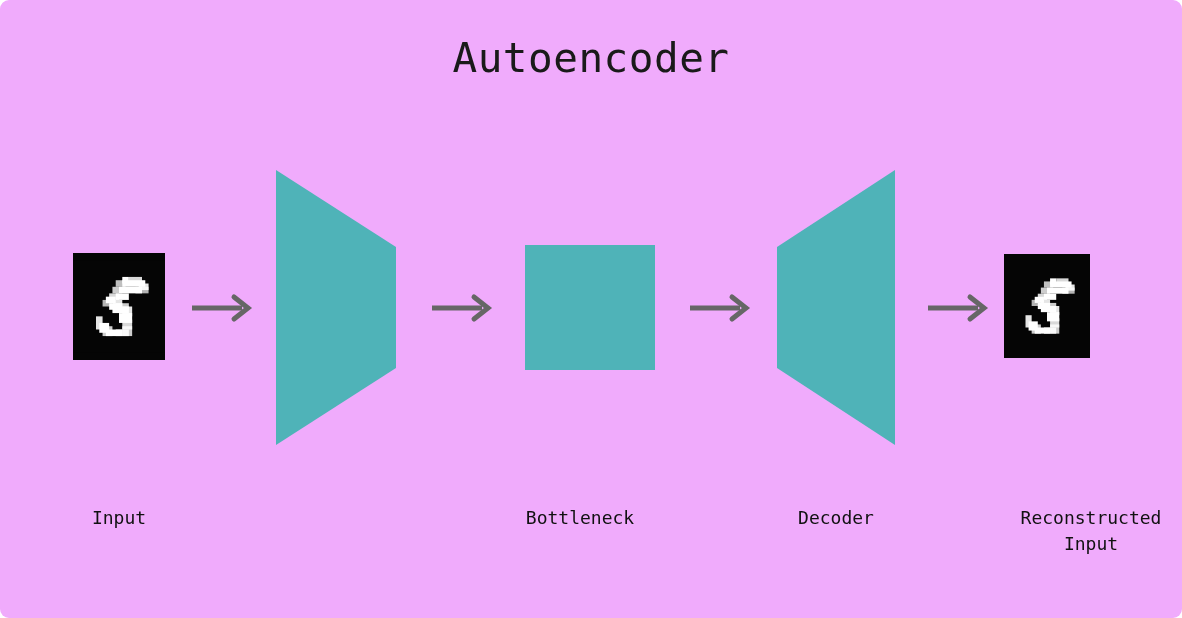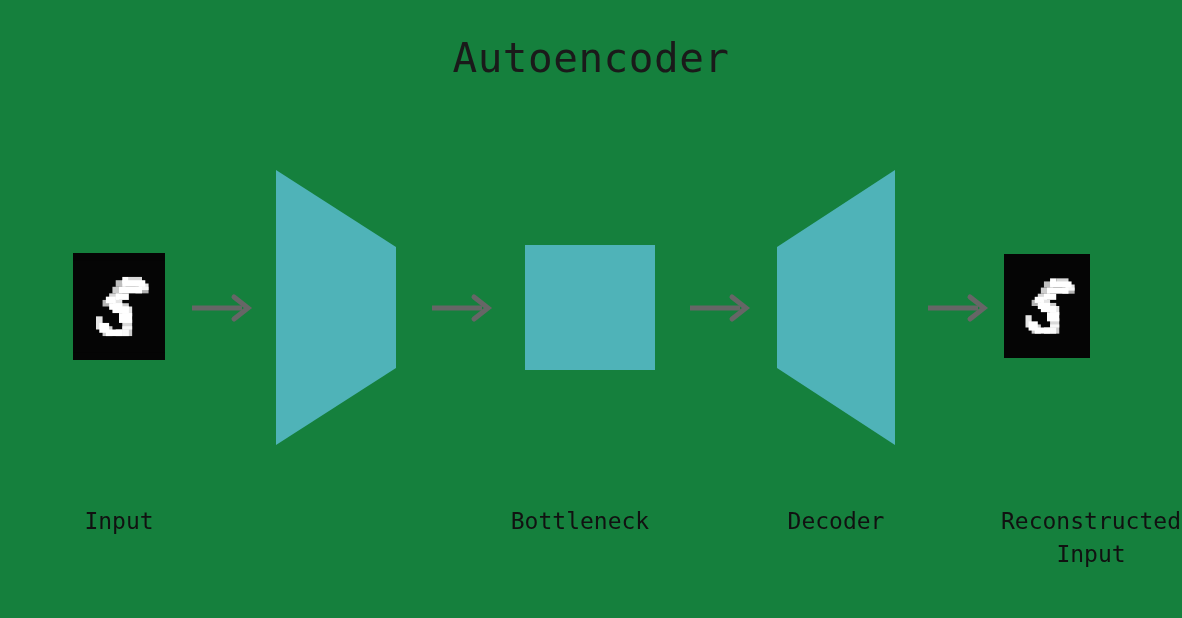--- a/index.html
+++ b/index.html
@@ -67,37 +67,37 @@
   #arrow-1 { left: 190px; width: 66px; }
   #arrow-2 { left: 430px; width: 66px; }
   #arrow-3 { left: 688px; width: 66px; }
   #arrow-4 { left: 926px; width: 66px; }
 
   
   .stage-label {
     position: absolute;
     top: 505px;
     font-family: "DejaVu Sans Mono", "Liberation Mono", monospace;
-    font-size: 23px;
+    font-size: 18px;
     font-weight: 400;
     color: #111111;
     text-align: center;
     line-height: 1.42;
     white-space: pre-line;
   }
   #label-input       { left: 39px;  width: 160px; }
   #label-encoder     { left: 256px; width: 160px; }
   #label-bottleneck  { left: 470px; width: 220px; }
   #label-decoder     { left: 756px; width: 160px; }
   #label-output      { left: 971px; width: 240px; }
 </style>
 </head>
 <body>
 
-<div id="canvas" style="background: #15803d;">
+<div id="canvas" style="background: #f0abfc; border-radius: 9px;">
 
   <div id="title" style="color: rgb(26, 26, 26);">Autoencoder</div>
 
   <svg id="stage" viewBox="0 0 1182 618">
 
     <polygon id="encoder-shape" points="276,170 396,247 396,368 276,445" fill="#4FB3B8"></polygon>
 
     <rect id="bottleneck-shape" x="525" y="245" width="130" height="125" fill="#4FB3B8"></rect>
 
     <polygon id="decoder-shape" points="777,247 895,170 895,445 777,368" fill="#4FB3B8"></polygon>

